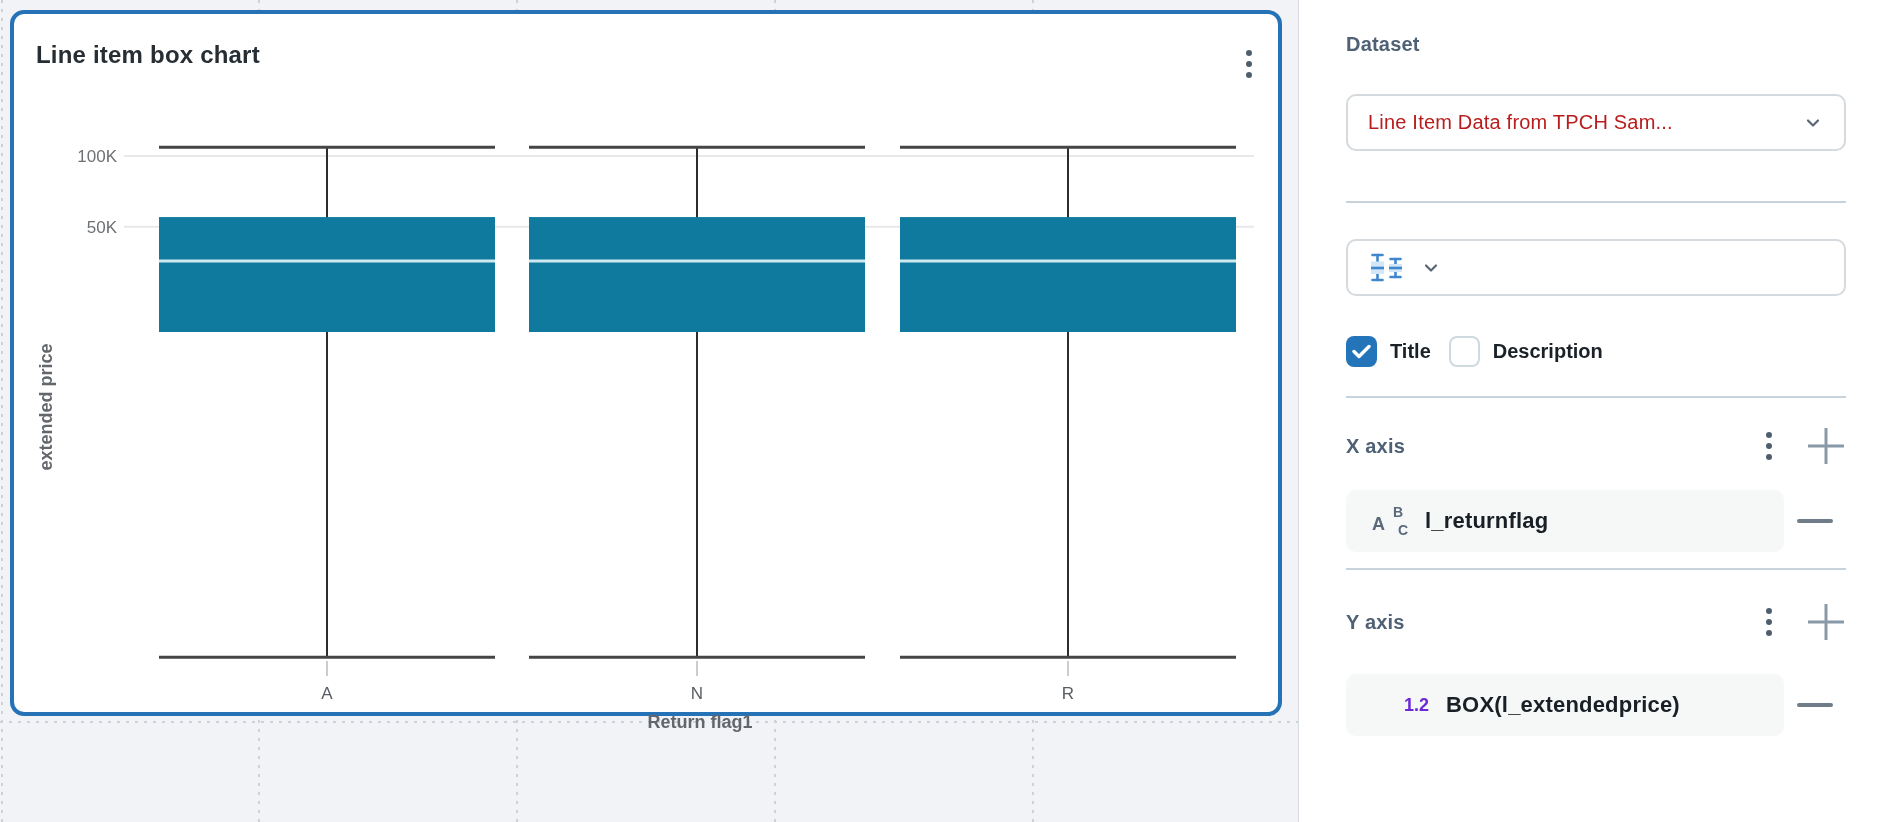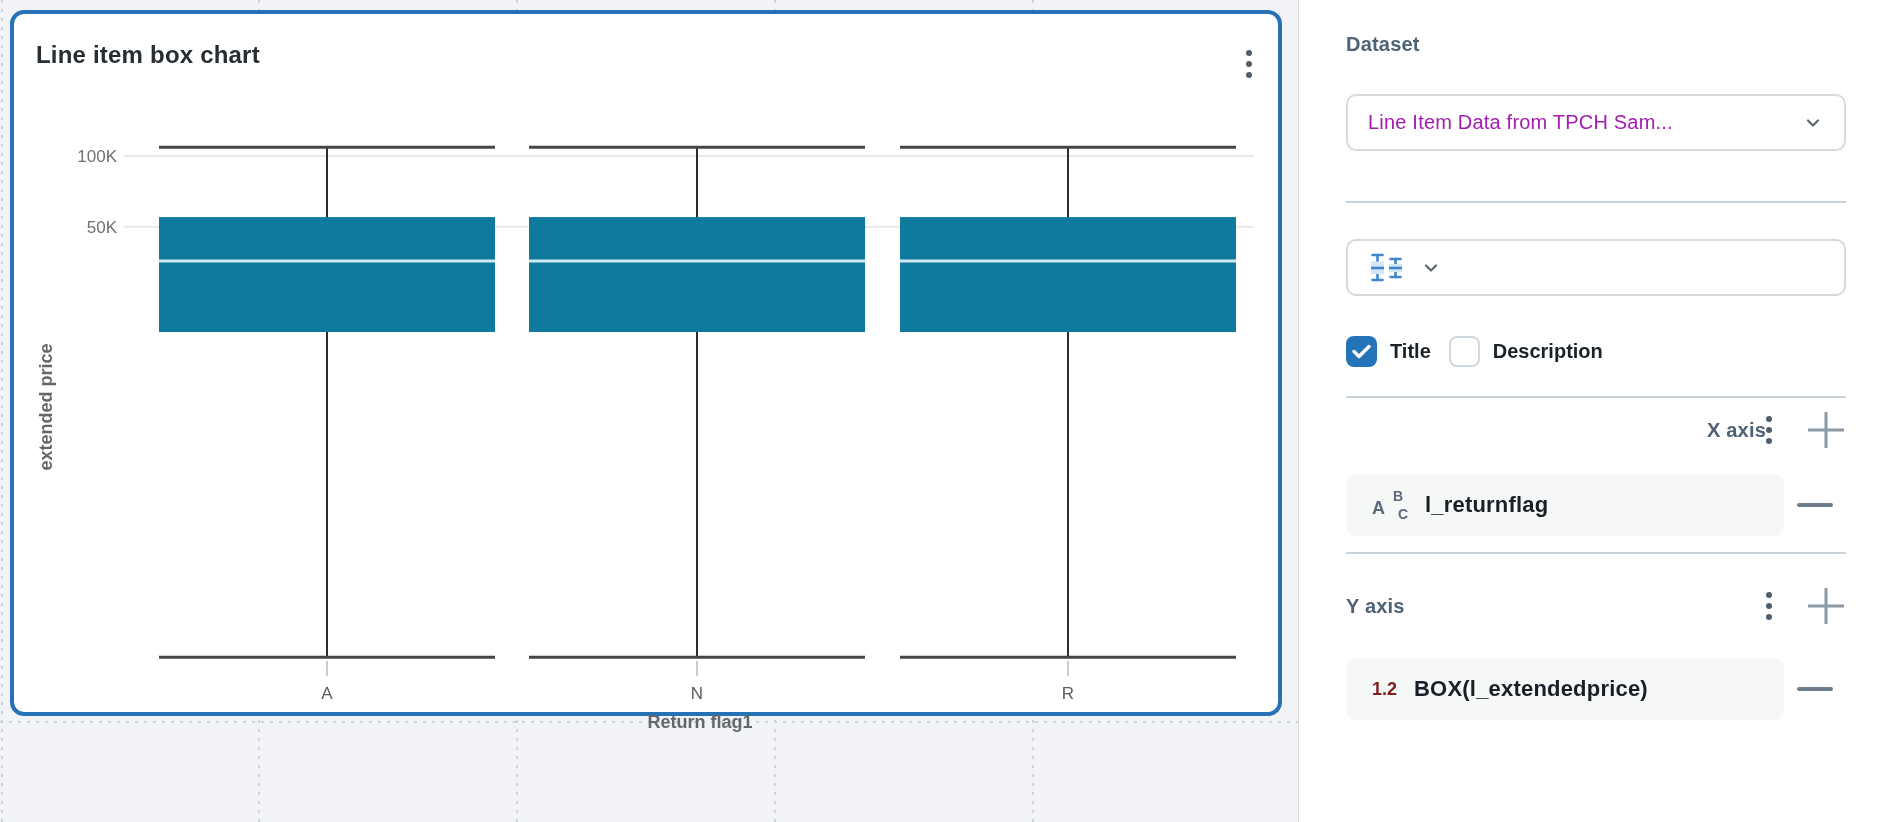--- a/index.html
+++ b/index.html
@@ -24,21 +24,21 @@
   .card .kebab { right:26px; top:36px; }
   #chart { position:absolute; inset:0;margin-top:48px; }
 
   
   .panel { position:absolute; left:1298px; top:0; width:596px; height:822px;
     background:#fff; border-left:1px solid #d8dce0; padding:32px 48px 0 47px; }
   .heading { font-size:20px; font-weight:bold; color:#4f6175; line-height:24px; letter-spacing:.2px; }
   .hr { height:2px; background:#c9d3dc; border:none; }
   .dropdown { display:flex; align-items:center; background:#fff; width:100%;
     border:2px solid #d5dade; border-radius:10px; height:57px; padding:0 20px; cursor:pointer; }
-  .dropdown .dd-label { font-size:20px; color:#a21caf; letter-spacing:.2px; flex:1; text-align:left;
+  .dropdown .dd-label { font-size:20px; color:#b91c1c; letter-spacing:.2px; flex:1; text-align:left;
     white-space:nowrap; overflow:hidden; }
   .viz-icon { margin-right:14px; flex:0 0 auto; display:block; }
 
   .check-row { display:flex; align-items:center; height:32px; }
   .checkbox { width:31px; height:31px; border-radius:8px; flex:0 0 auto; cursor:pointer;
     display:flex; align-items:center; justify-content:center; }
   .checkbox.checked { background:#2474b9; }
   .checkbox.unchecked { background:#fff; border:2px solid #cfd9e0; }
   .check-label { font-size:20px; color:#1a2127; margin-left:13px; }
 
@@ -51,25 +51,25 @@
     align-items:center; padding:0 20px 0 26px; cursor:pointer; }
   .chip-name { font-size:22px; font-weight:bold; color:#191f26; margin-left:17px;
     letter-spacing:.2px; white-space:nowrap; }
   .minus-wrap { width:62px; display:flex; justify-content:center; }
   .minus-bar { width:36px; height:4px; border-radius:2px; background:#6f7d8a; display:block; }
 
   .abc-badge { position:relative; width:36px; height:34px; flex:0 0 auto; color:#5a6a7b; font-weight:bold; }
   .abc-badge .a { position:absolute; left:0; bottom:3px; font-size:18px; }
   .abc-badge .b { position:absolute; right:5px; top:0; font-size:14px; }
   .abc-badge .c { position:absolute; right:0; bottom:0; font-size:14px; }
-  .num-badge { font-size:18px; font-weight:bold; color:#7f1d1d; flex:0 0 auto; }
+  .num-badge { font-size:18px; font-weight:bold; color:#6d28d9; flex:0 0 auto;margin-left:32px; }
 
   .mt-dd1{margin-top:38px;} .mt-div1{margin-top:50px;} .mt-h2{margin-top:42px;}
   .mt-dd2{margin-top:36px;} .mt-chk{margin-top:39px;font-weight:bold;} .mt-div2{margin-top:29px;}
-  .mt-xh{margin-top:18px;justify-content:flex-end;} .mt-chip1{margin-top:30px;} .mt-div3{margin-top:16px;}
+  .mt-xh{margin-top:34px;} .mt-chip1{margin-top:30px;} .mt-div3{margin-top:16px;}
   .mt-yh{margin-top:38px;} .mt-chip2{margin-top:38px;}
   .gap-desc{margin-left:18px;}
 </style>
 </head>
 <body>
 
 <div class="canvas">
 
   <div class="vgrid" style="left:1px"></div>
   <div class="vgrid" style="left:258px"></div>

